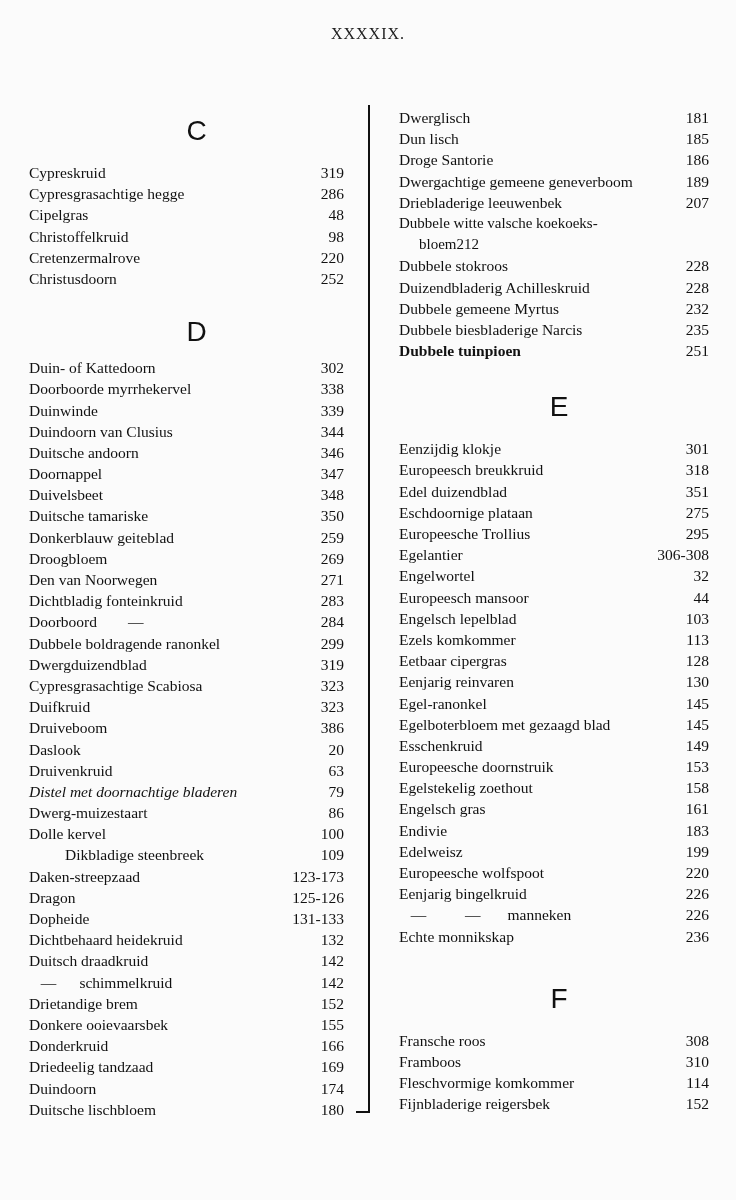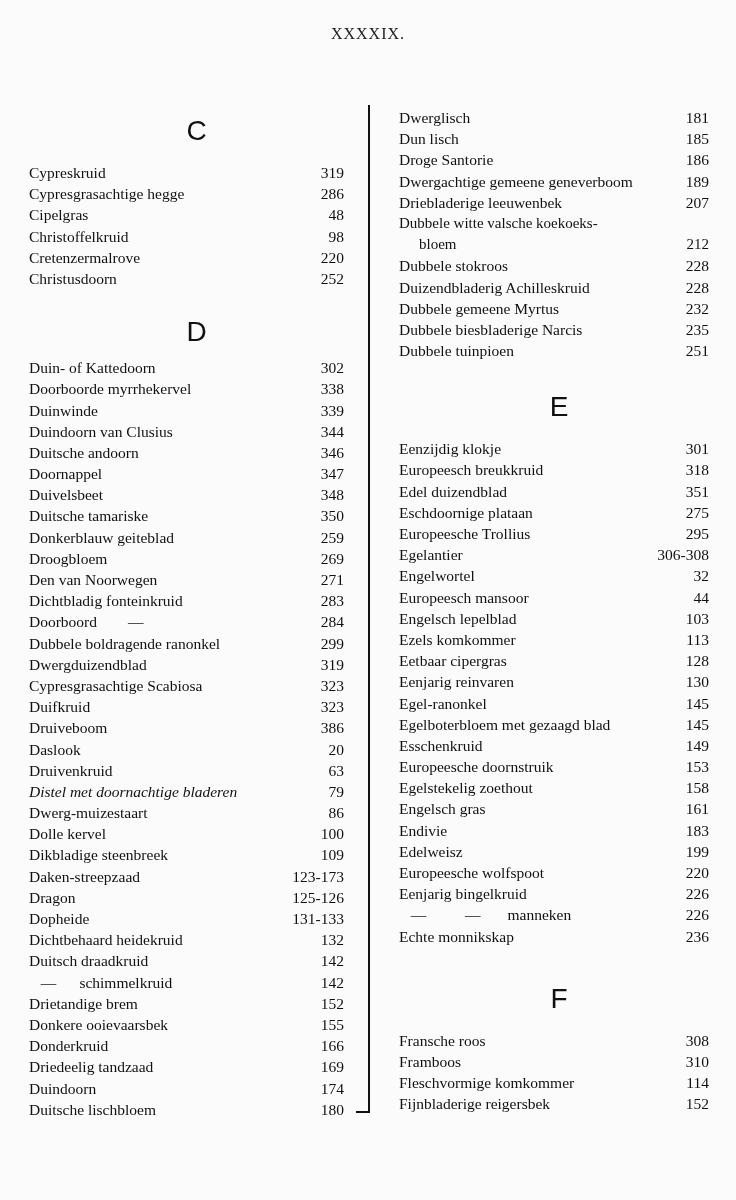--- a/index.html
+++ b/index.html
@@ -27,21 +27,21 @@
       display: flex; justify-content: space-between; align-items: baseline;
       font-size: 15.5px; height: 21.2px; line-height: 21.2px; white-space: nowrap;
     }
     .entry .page { text-align: right; }
     .gap-c { height: 10px; }
     .gap-d { height: 22px; }
     .gap-e { height: 25px; }
     .gap-f { height: 31px; }
     .spacer-after-letter { height: 4px; }
     .wrap-line { font-size: 15px; height: 21.2px; line-height: 21.2px; white-space: nowrap; }
-    .wrap-line.second { display: flex; justify-content: space-between; }
+    .wrap-line.second { display: flex; }
     .wrap-line.second .term { padding-left: 20px; }
     .rule {
       position: absolute; left: 368px; top: 105px; width: 2px; height: 1008px; background: #111;
     }
     .rule-foot {
       position: absolute; left: 356px; top: 1111px; width: 13px; height: 2px; background: #111;
     }
   </style>
 </head>
 <body>
@@ -170,21 +170,21 @@
       </div>
       <div class="entry">
         <span class="term" style="white-space: pre;">Dwerg-muizestaart</span>
         <span class="page">86</span>
       </div>
       <div class="entry">
         <span class="term" style="white-space: pre;">Dolle kervel</span>
         <span class="page">100</span>
       </div>
       <div class="entry">
-        <span class="term" style="white-space: pre;">Dikbladige steenbreek</span>
+        <span class="term" style="white-space: pre; margin-left: 36px;">Dikbladige steenbreek</span>
         <span class="page">109</span>
       </div>
       <div class="entry">
         <span class="term" style="white-space: pre;">Daken-streepzaad</span>
         <span class="page">123-173</span>
       </div>
       <div class="entry">
         <span class="term" style="white-space: pre;">Dragon</span>
         <span class="page">125-126</span>
       </div>
@@ -272,21 +272,21 @@
       </div>
       <div class="entry">
         <span class="term" style="white-space: pre;">Dubbele gemeene Myrtus</span>
         <span class="page">232</span>
       </div>
       <div class="entry">
         <span class="term" style="white-space: pre;">Dubbele biesbladerige Narcis</span>
         <span class="page">235</span>
       </div>
       <div class="entry">
-        <span class="term" style="white-space: pre;">Dubbele tuinpioen</span>
+        <span class="term" style="white-space: pre; font-weight: bold;">Dubbele tuinpioen</span>
         <span class="page">251</span>
       </div>
     </div>
   <div class="gap-e"></div>
   <div class="letter">E</div>
   <div class="gap-c"></div>
   <div>
       <div class="entry">
         <span class="term" style="white-space: pre;">Eenzijdig klokje</span>
         <span class="page">301</span>

